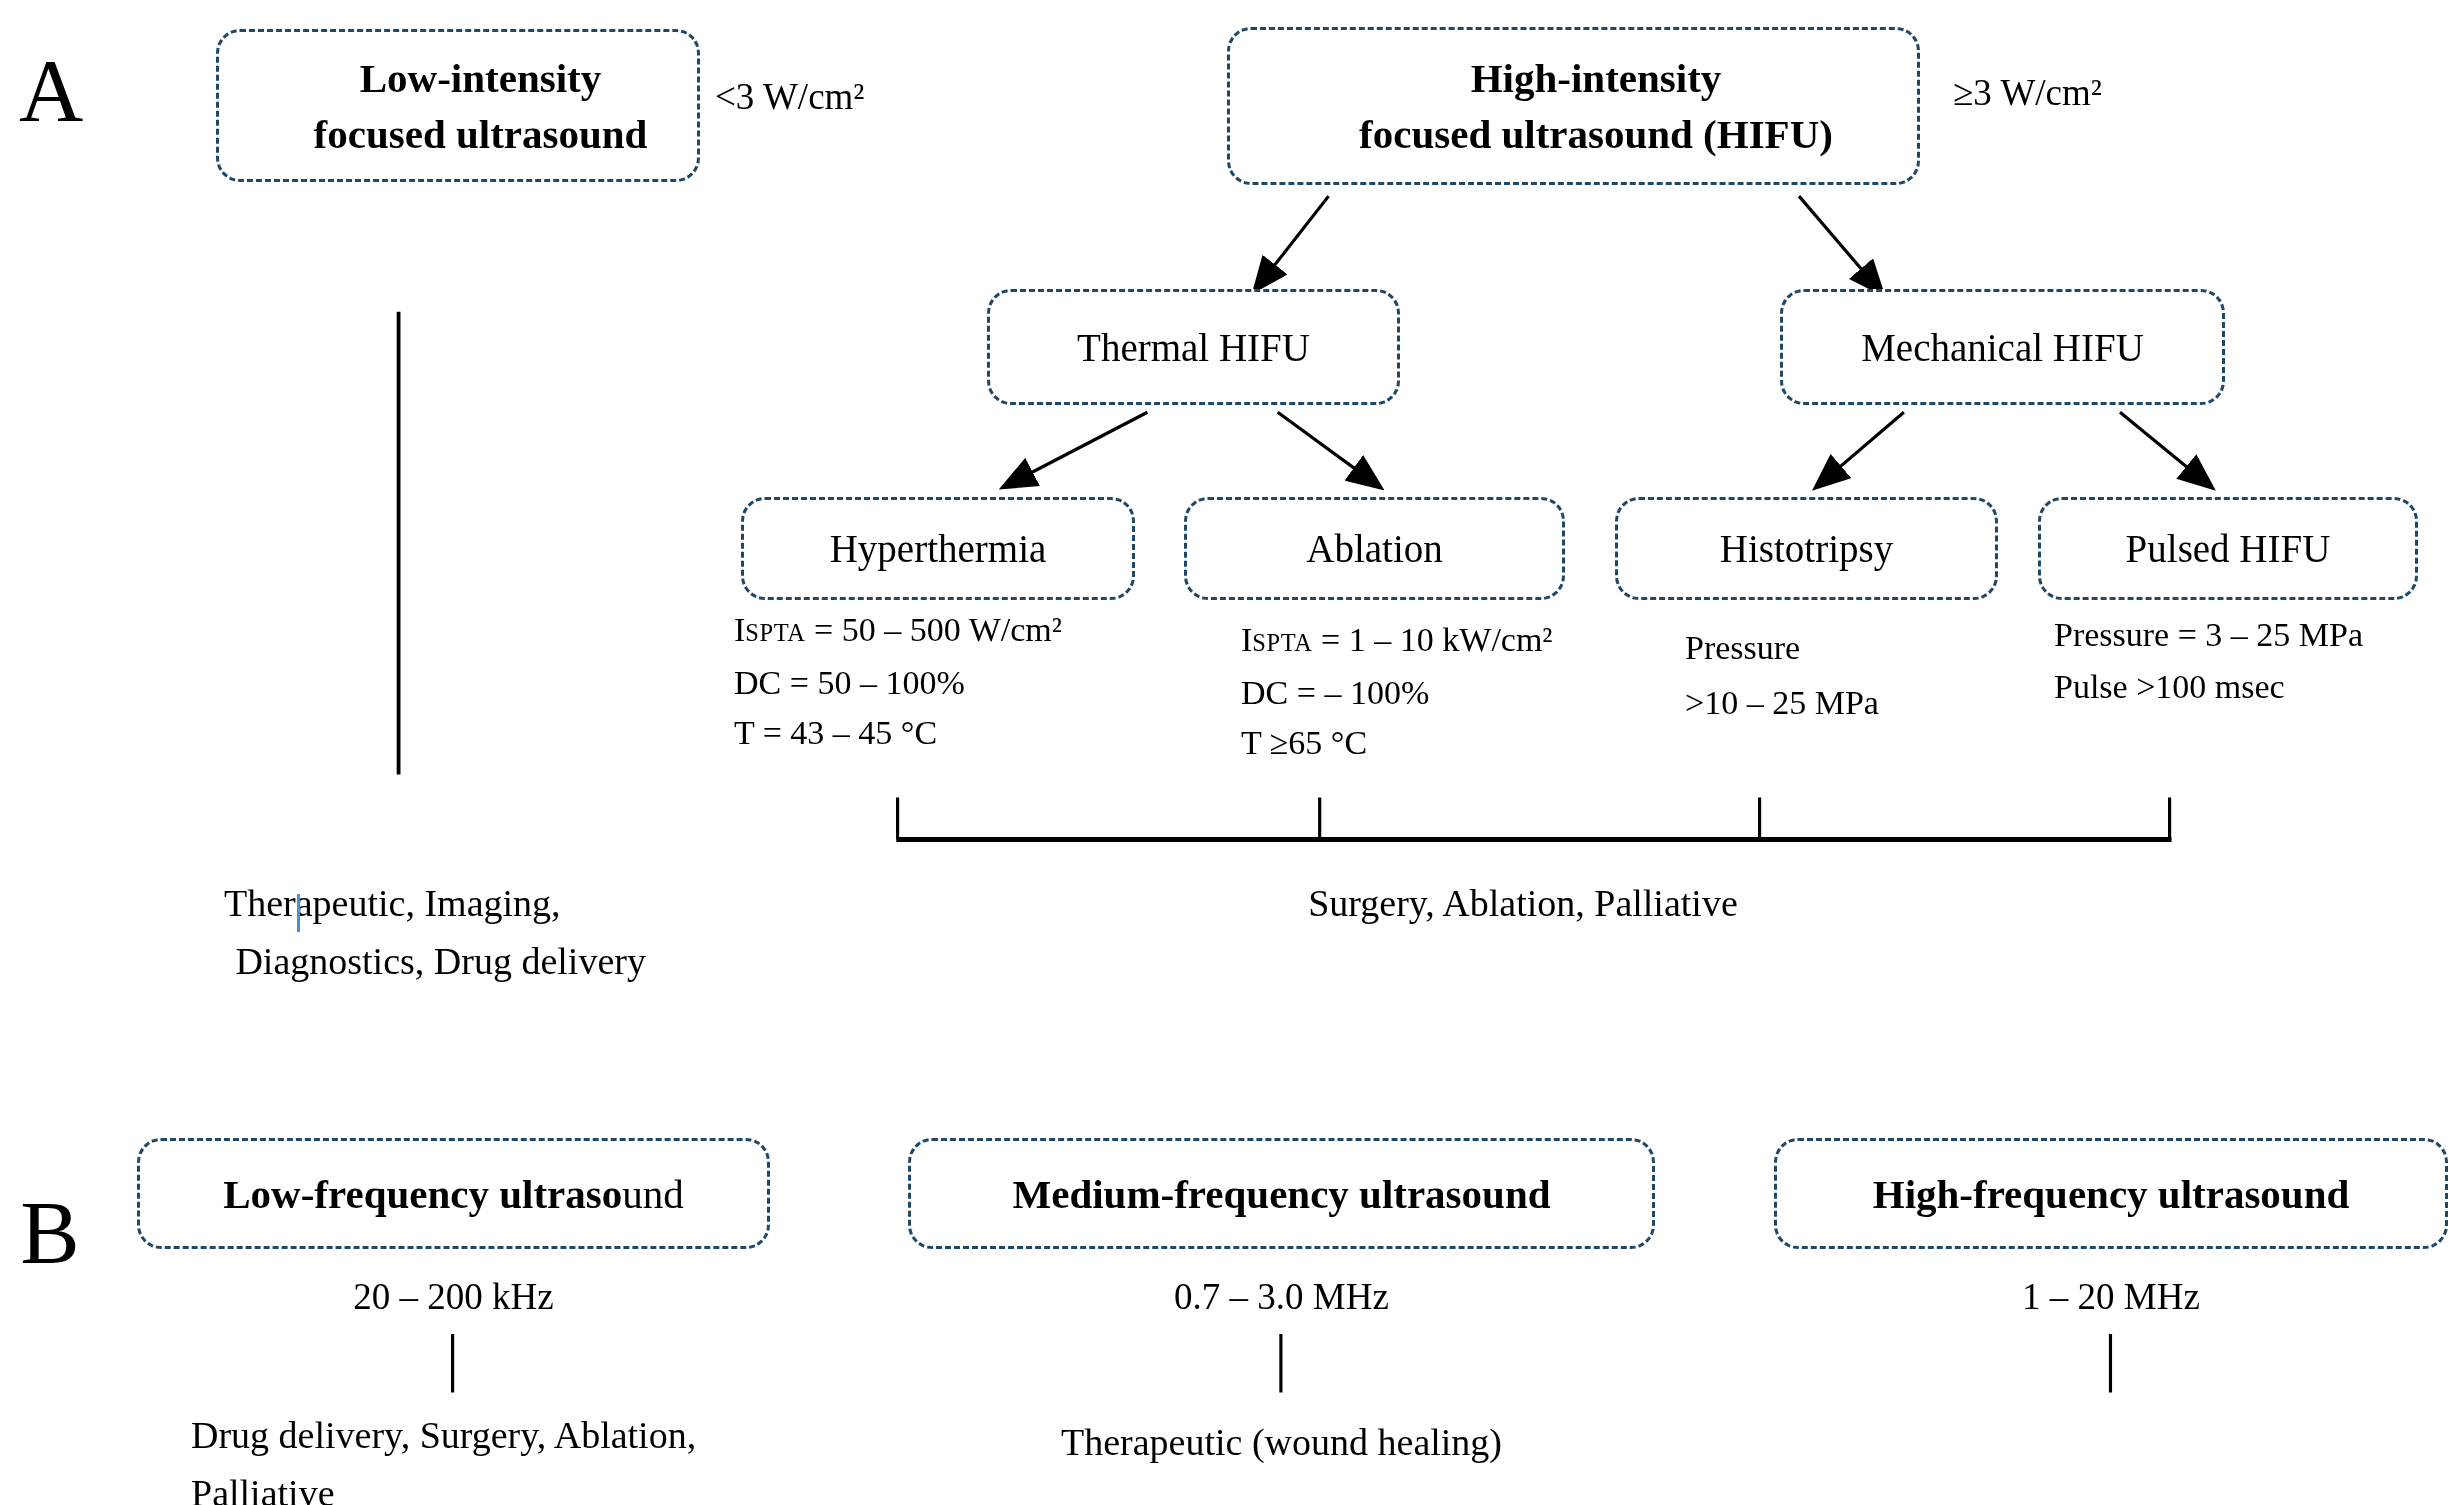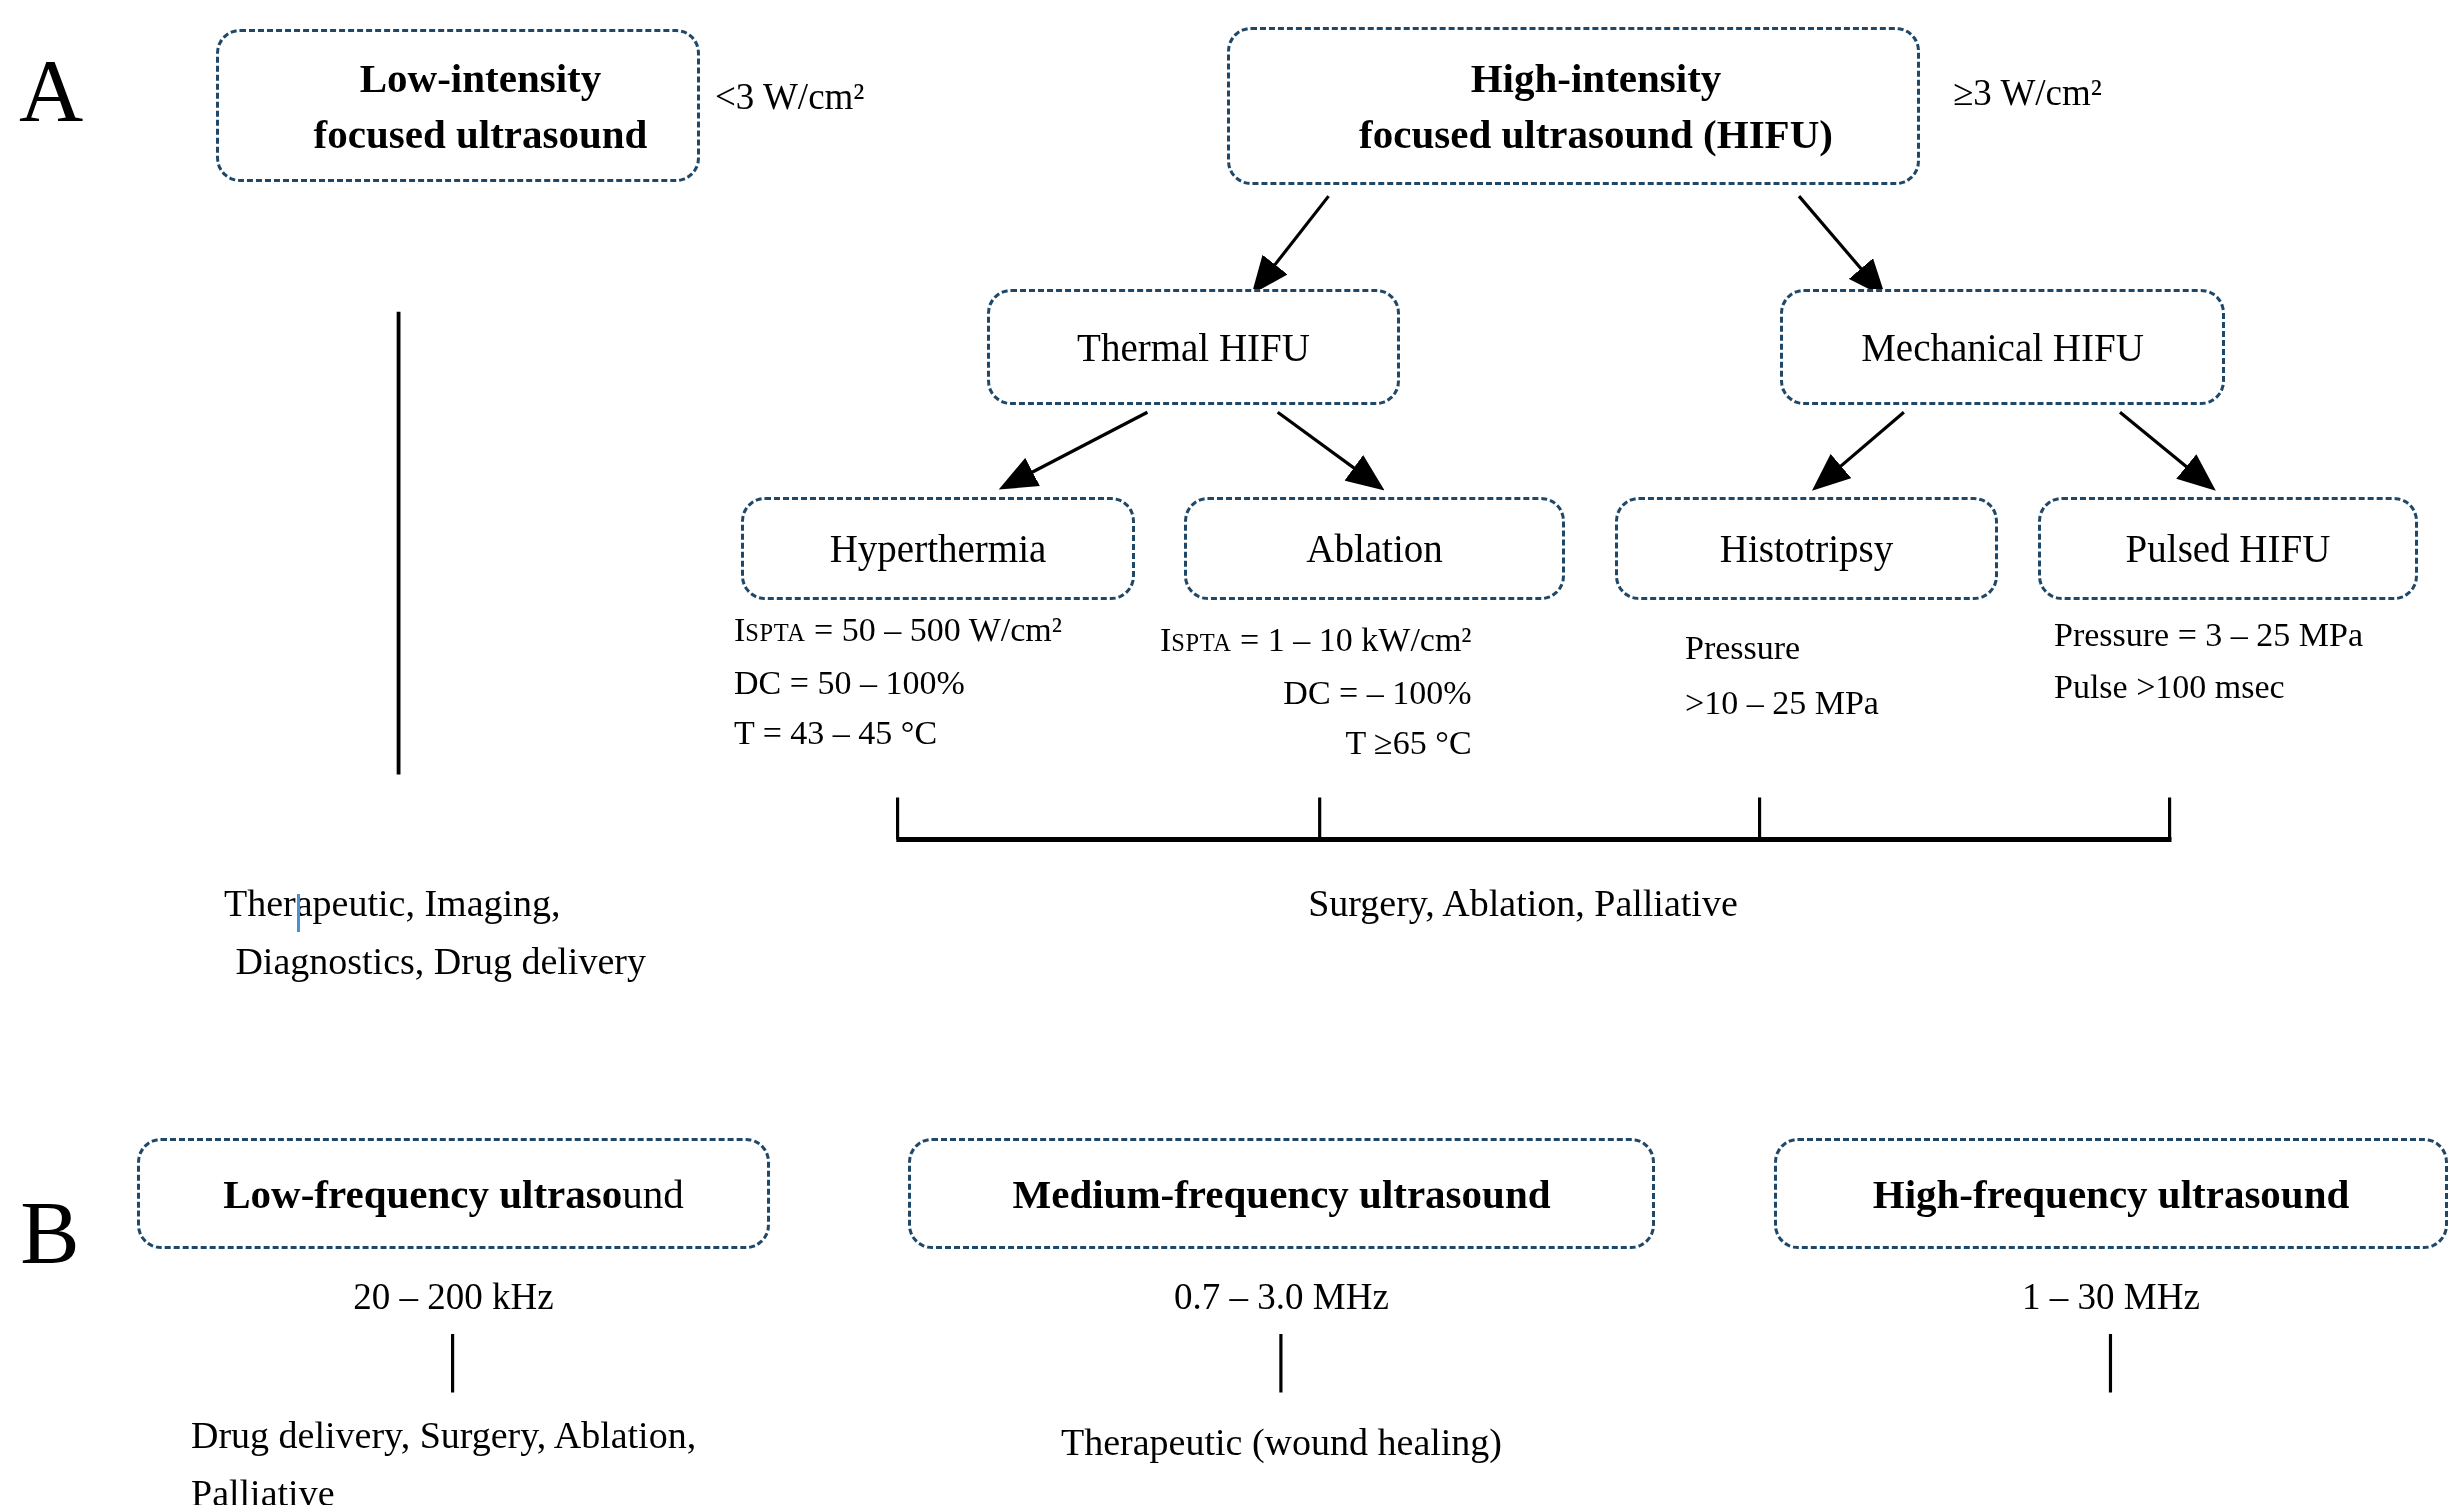--- a/index.html
+++ b/index.html
@@ -104,21 +104,21 @@
   <div class="dashed-box center-text" style="left:1615px;top:497px;width:383px;height:103px;">
     <span class="node-label">Histotripsy</span>
   </div>
 
   <div class="detail-block" style="left:734px;top:605px;">
     <div><span>I</span><span class="sc">SPTA</span><span> = 50 – 500 W/cm²</span></div>
     <div>DC = 50 – 100%</div>
     <div>T = 43 – 45 °C</div>
   </div>
 
-  <div class="detail-block" style="left:1160px;top:615px;text-align:right;">
+  <div class="detail-block" style="left:1241px;top:615px;">
     <div><span>I</span><span class="sc">SPTA</span><span> = 1 – 10 kW/cm²</span></div>
     <div>DC = – 100%</div>
     <div>T ≥65 °C</div>
   </div>
 
   <div class="detail-block" style="left:1685px;top:620px;line-height:55px;">
     <div>Pressure</div>
     <div>&gt;10 – 25 MPa</div>
   </div>
 
@@ -148,16 +148,16 @@
 
   <div class="dashed-box center-text" style="left:908px;top:1138px;width:747px;height:111px;">
     <span class="box-title"><span>Medium-frequency ultrasound</span><span style="font-weight:normal;"></span></span>
   </div>
   <div class="range-label" style="left:908px;top:1275px;width:747px;">0.7 – 3.0 MHz</div>
   <div class="apps-label centered" style="left:908px;top:1413px;width:747px;">Therapeutic (wound healing)</div>
 
   <div class="dashed-box center-text" style="left:1774px;top:1138px;width:674px;height:111px;">
     <span class="box-title"><span>High-frequency ultrasound</span><span style="font-weight:normal;"></span></span>
   </div>
-  <div class="range-label" style="left:1774px;top:1275px;width:674px;">1 – 30 MHz</div>
+  <div class="range-label" style="left:1774px;top:1275px;width:674px;">1 – 20 MHz</div>
 
 </div>
 
 
 </body></html>

